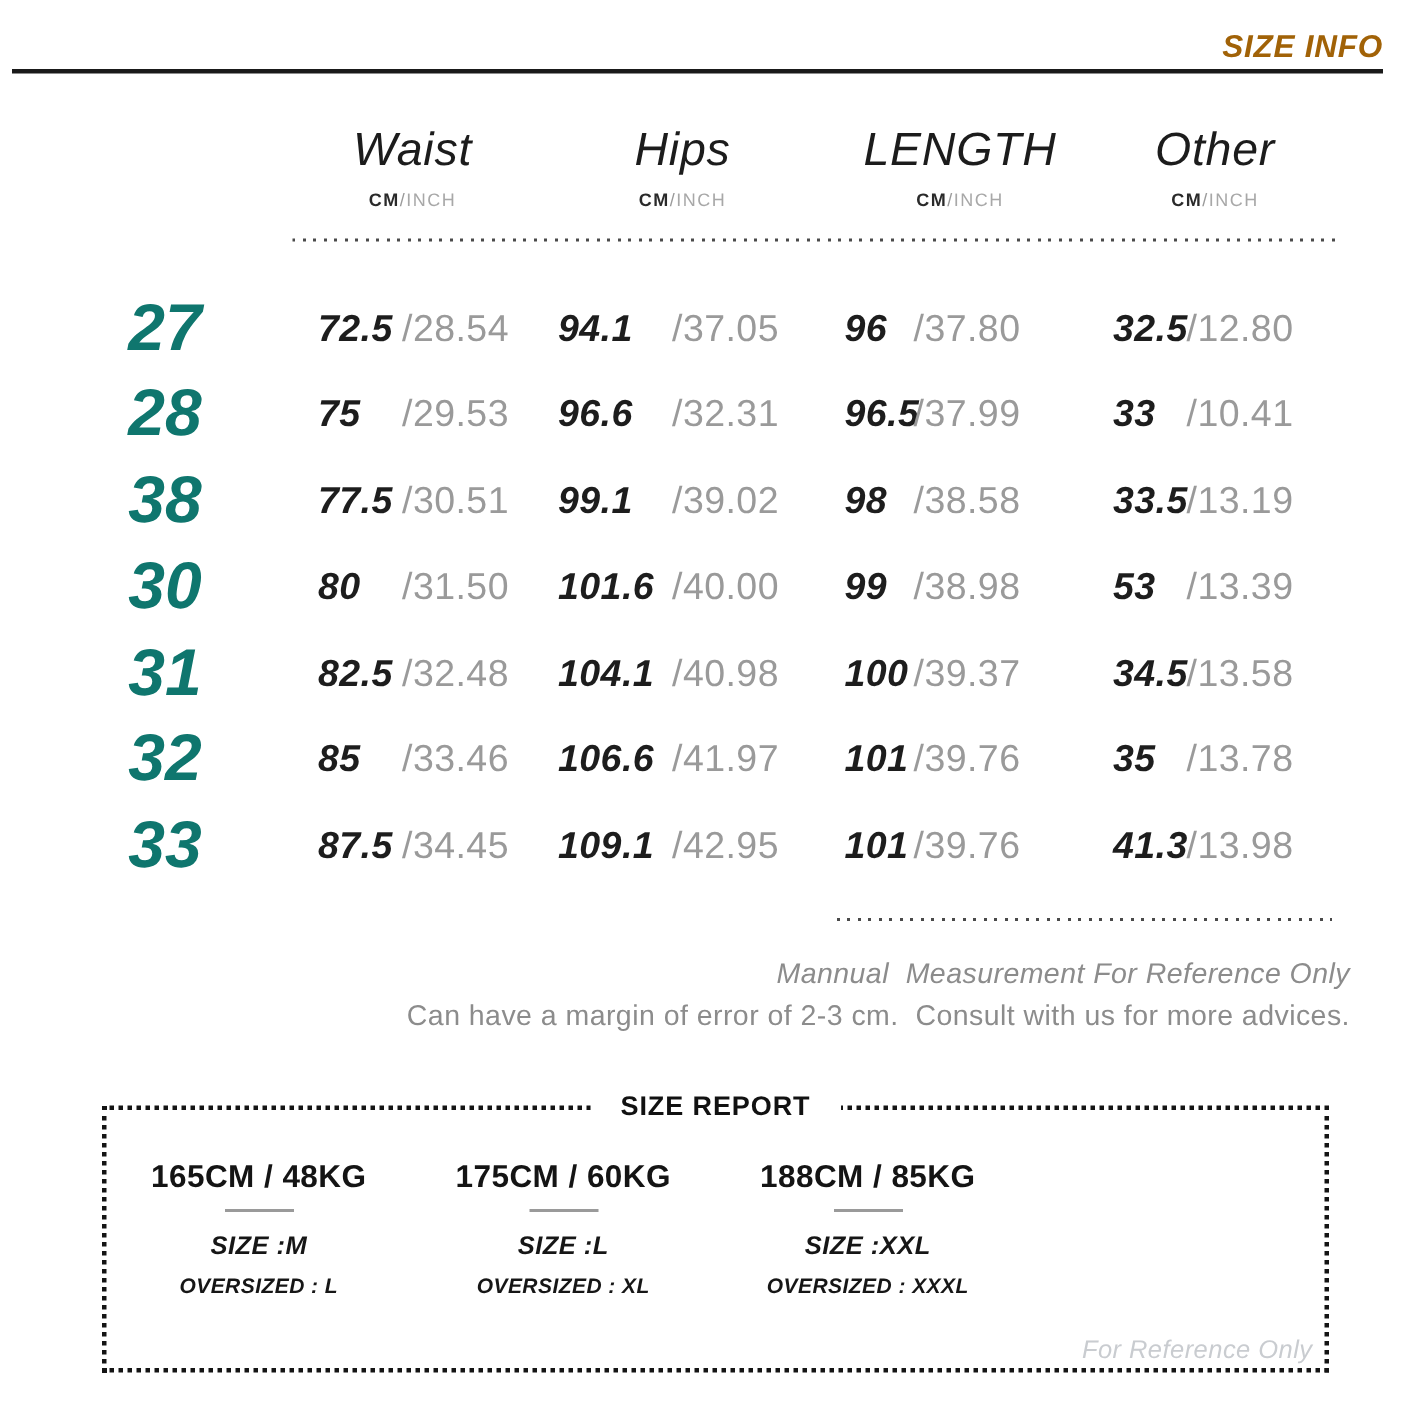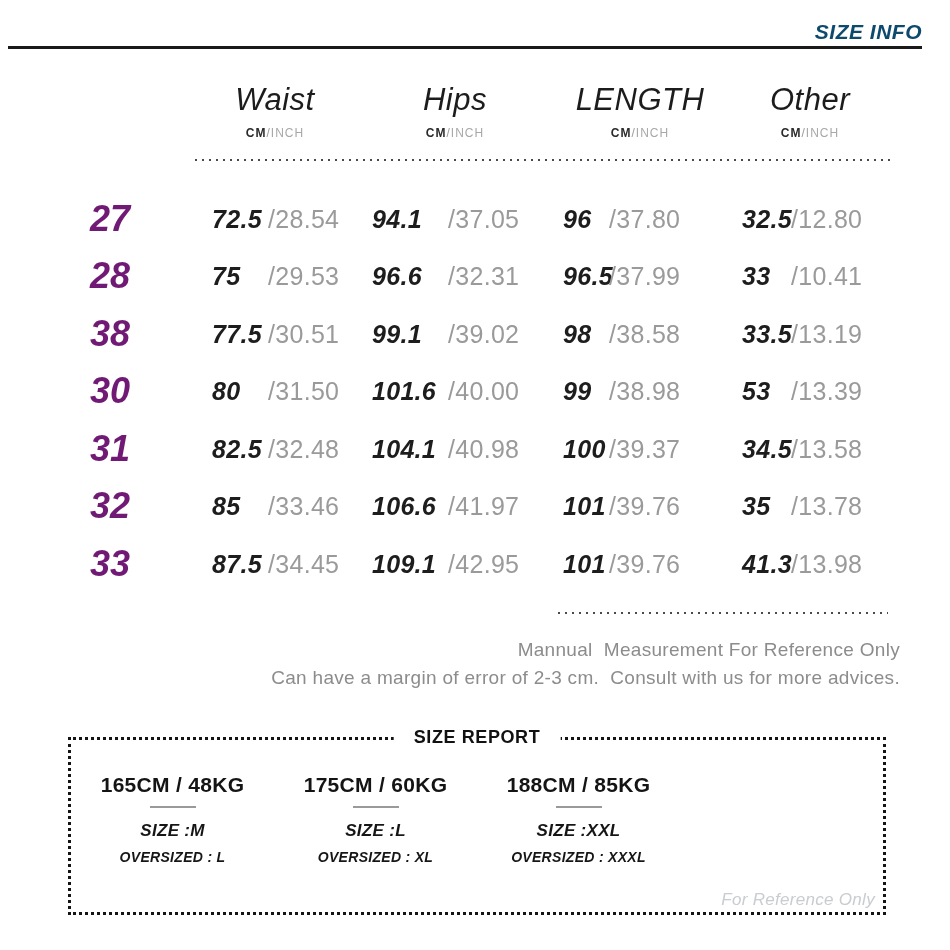--- a/index.html
+++ b/index.html
@@ -2,48 +2,48 @@
 <html><head>
 <meta charset="utf-8">
 <style>
   html,body{margin:0;padding:0;background:#fff;}
   #app{
     position:relative;width:950px;height:950px;background:#ffffff;
     font-family:"Liberation Sans",sans-serif;color:#1f1f1f;overflow:hidden;
   }
   
   .size-info-bar{position:absolute;top:0;left:8px;right:28px;height:46px;border-bottom:3px solid #1a1a1a;}
-  .size-info-title{position:absolute;right:0;bottom:2px;font-size:21px;font-weight:800;font-style:italic;letter-spacing:.5px;color:#0c4a6e;}
+  .size-info-title{position:absolute;right:0;bottom:2px;font-size:21px;font-weight:800;font-style:italic;letter-spacing:.5px;color:#a16207;}
   
   .col-header{position:absolute;top:82px;height:38px;text-align:center;font-style:italic;font-size:31px;font-weight:500;color:#1c1c1c;letter-spacing:.5px;}
   .h-waist{left:200px;width:150px;}
   .h-hips{left:380px;width:150px;}
   .h-length{left:560px;width:160px;}
   .h-other{left:735px;width:150px;}
   .col-sub{position:absolute;top:126px;height:20px;text-align:center;font-size:12px;letter-spacing:1px;}
   .col-sub .u-cm{font-weight:700;color:#2a2a2a;}
   .col-sub .u-sep{color:#9a9a9a;font-weight:400;}
   .col-sub .u-inch{color:#a8a8a8;font-weight:400;}
   .dotted{position:absolute;height:2px;background-image:repeating-linear-gradient(to right,#4a4a4a 0 2px,transparent 2px 7px);}
   .dot-top{top:159px;left:195px;width:695px;}
   .dot-bottom{top:612px;left:558px;width:330px;}
   
   .rows{position:absolute;top:190px;left:0;width:950px;height:404px;}
   .t-row{position:absolute;left:0;width:100%;height:58px;}
   .r0{top:0}.r1{top:57px}.r2{top:115px}.r3{top:172px}.r4{top:230px}.r5{top:287px}.r6{top:345px}
   .c-size{position:absolute;left:70px;width:80px;height:100%;display:flex;align-items:center;justify-content:center;
-          font-size:36px;font-weight:700;font-style:italic;color:#701a75;}
+          font-size:44px;font-weight:700;font-style:italic;color:#0f766e;}
   .cell{position:absolute;height:100%;display:flex;align-items:center;font-size:25px;letter-spacing:.3px;}
   .c-waist{left:212px}.c-hips{left:372px}.c-length{left:563px}.c-other{left:742px}
   .cell .cm{display:inline-block;font-weight:700;font-style:italic;color:#1d1d1d;}
   .c-waist .cm{width:56px}.c-hips .cm{width:76px}.c-length .cm{width:46px}.c-other .cm{width:49px}
   .cell .sep,.cell .in{font-weight:400;color:#9a9a9a;}
   
   .note{position:absolute;right:50px;text-align:right;font-size:19px;color:#8c8c8c;letter-spacing:.3px;white-space:pre;}
-  .note-1{top:639px;}
+  .note-1{top:639px;font-style:italic;}
   .note-2{top:667px;}
   
   .report-box{position:absolute;top:737px;left:68px;width:818px;height:178px;border:3px dotted #141414;box-sizing:border-box;}
   .report-title{position:absolute;top:-13px;left:50%;transform:translateX(-50%);background:#fff;padding:0 20px;
                 font-size:18px;font-weight:800;letter-spacing:.6px;color:#111;white-space:nowrap;}
   .report-grid{display:grid;grid-template-columns:repeat(4,1fr);padding-top:33px;}
   .report-entry{text-align:center;}
   .stature{font-size:21px;font-weight:700;color:#141414;letter-spacing:.3px;}
   .stature-rule{width:46px;height:2px;background:#9a9a9a;margin:9px auto 13px;}
   .size-line{font-size:17px;font-weight:700;font-style:italic;color:#161616;letter-spacing:.3px;}

